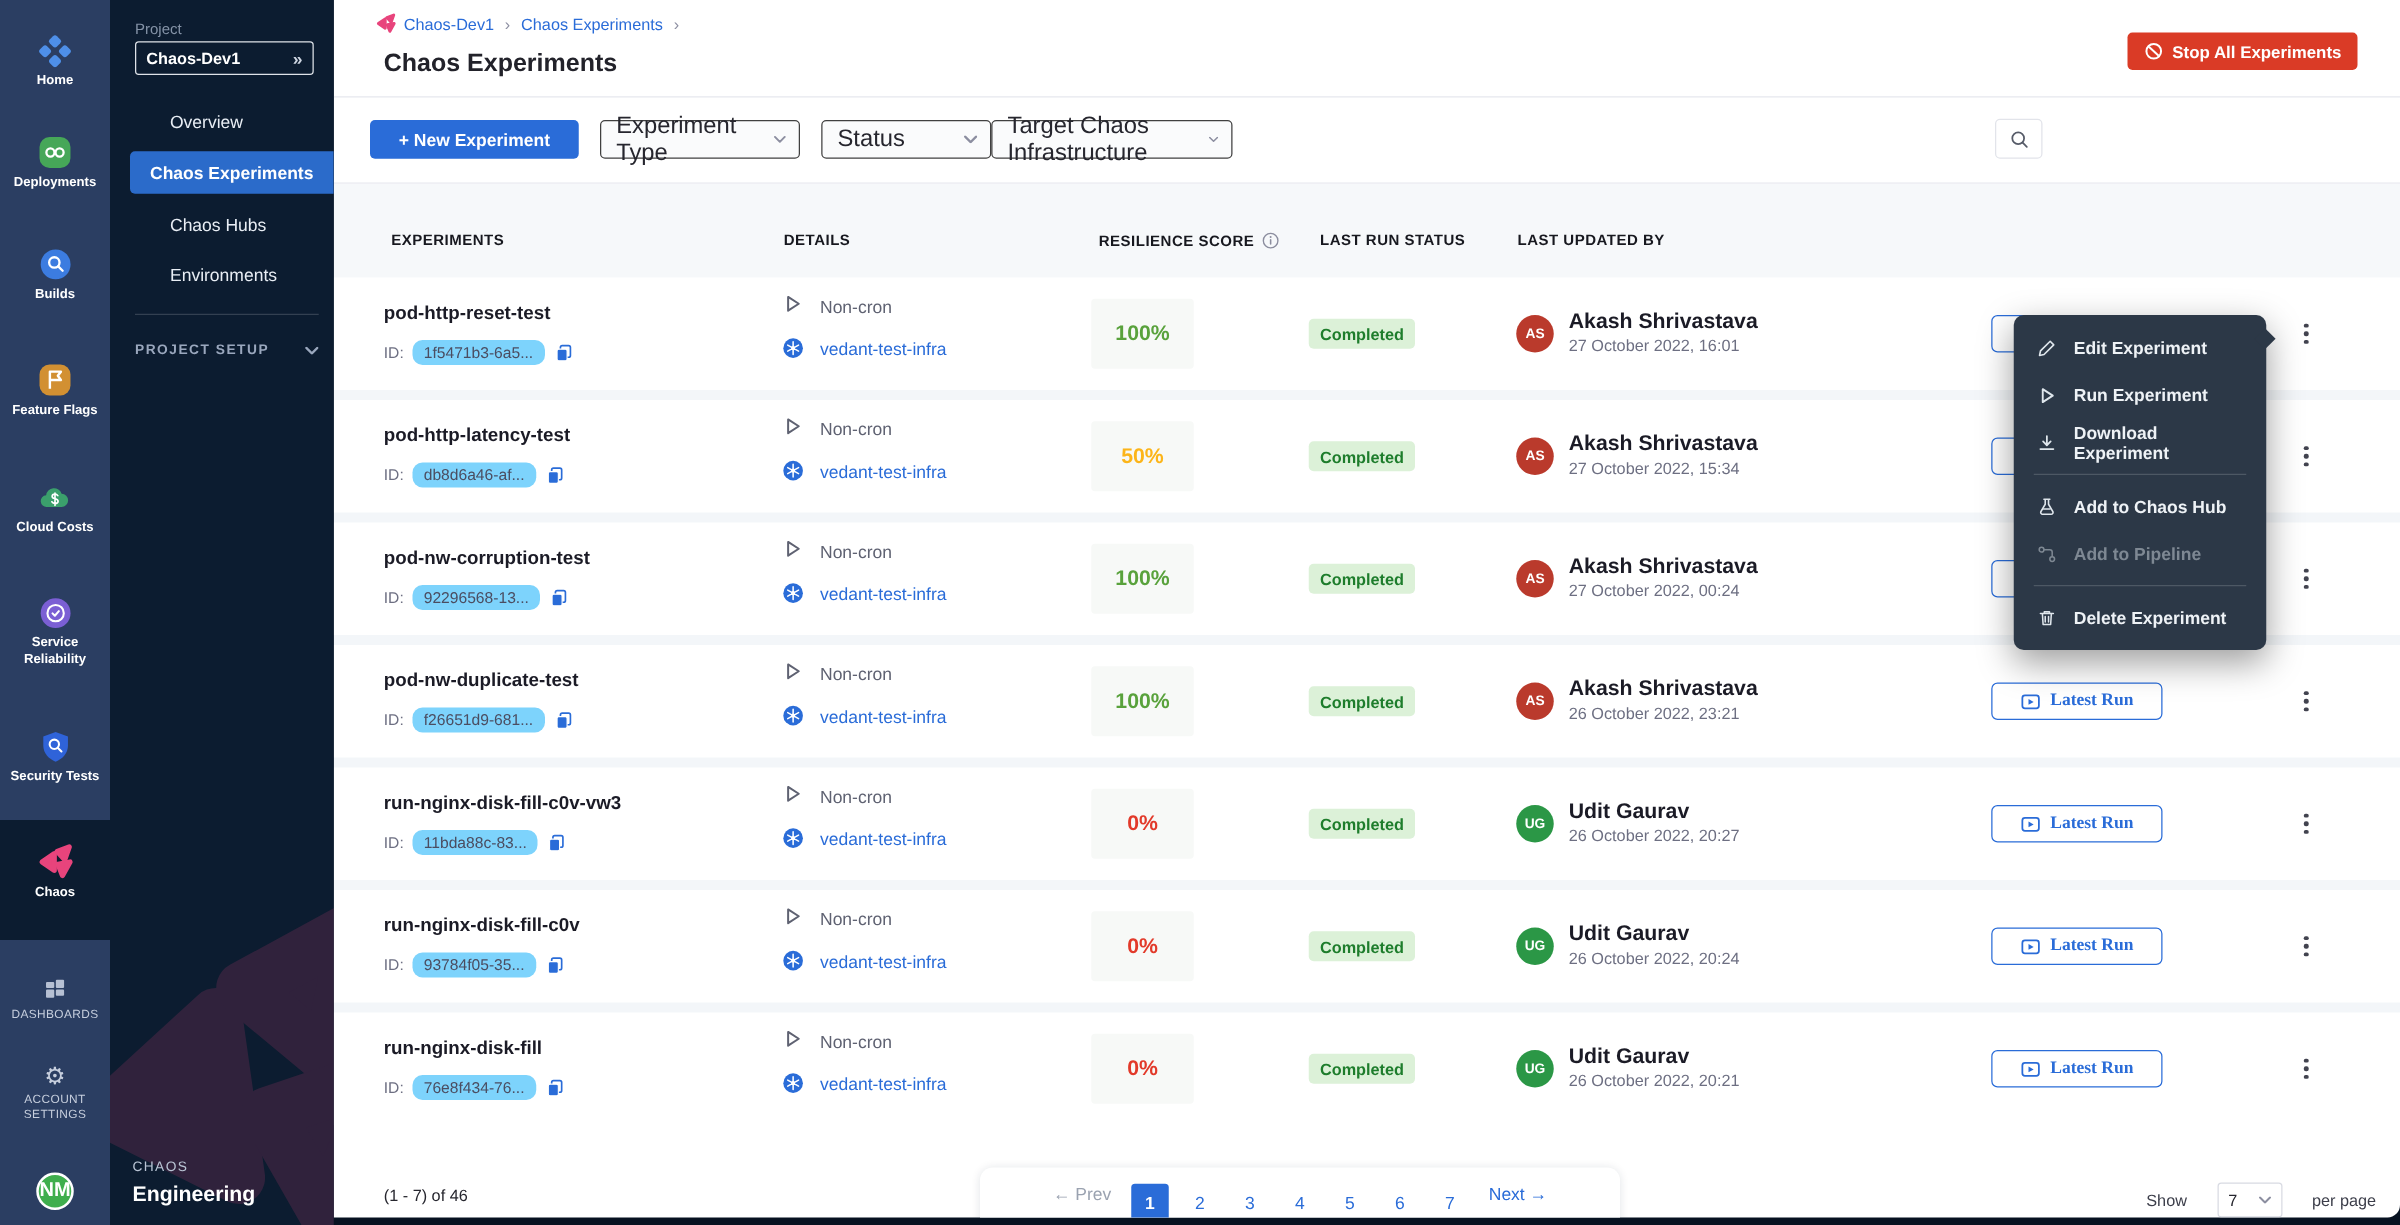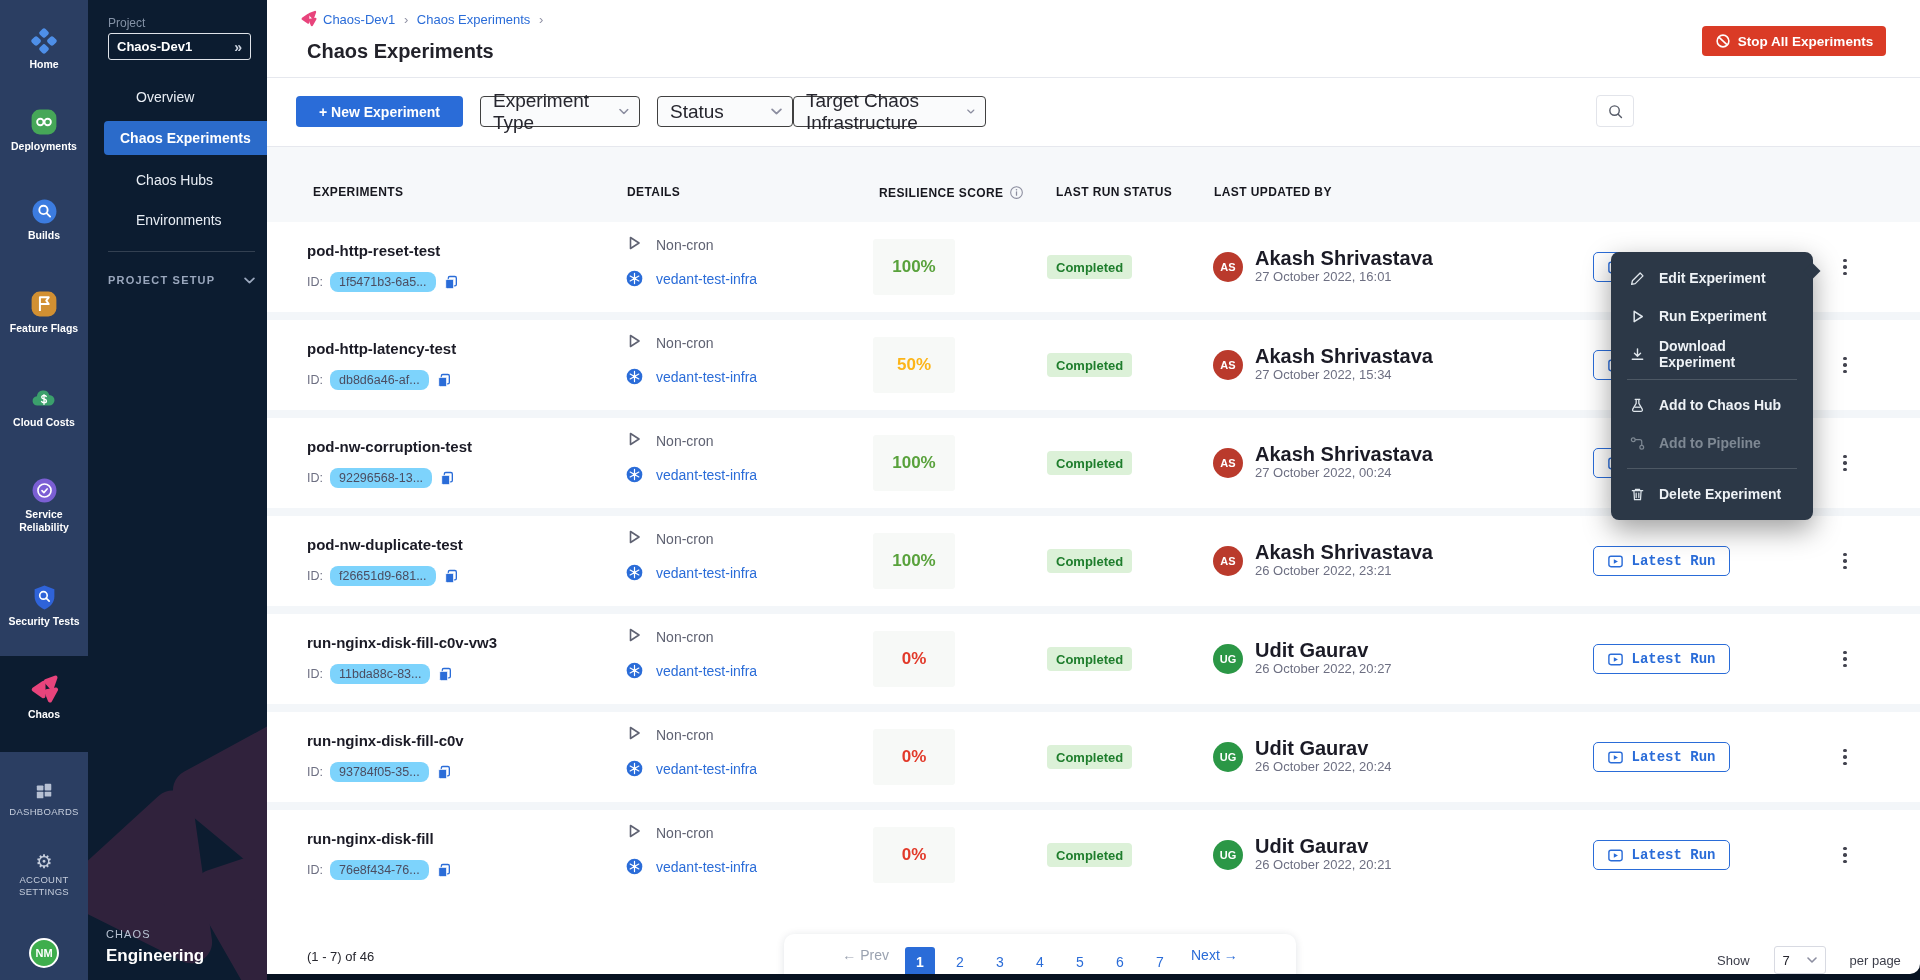--- a/index.html
+++ b/index.html
@@ -13,21 +13,21 @@
 
   
   .rail{position:absolute;left:0;top:0;width:88px;height:980px;background:var(--rail);z-index:5}
   .rail-item{position:absolute;width:88px;text-align:center;color:#fff}
   .rail-item .ric{display:block;margin:0 auto 4px}
   .rail-item .rlab{font-size:10.5px;font-weight:bold;line-height:1.25;display:block;padding:0 4px}
   .rail-item.dim .rlab{color:#c6cedd;font-weight:normal;font-size:9.5px;letter-spacing:.3px}
   .rail-sel{position:absolute;left:0;top:656px;width:88px;height:96px;background:var(--panel)}
   .gear-glyph{font-size:19px;color:#c6cedd;line-height:1;display:block;margin-bottom:3px}
   .nm-av{width:30px;height:30px;border-radius:50%;background:#3fae4d;border:2px solid #fff;color:#fff;
-    font-size:11px;font-weight:bold;display:flex;align-items:center;justify-content:center;margin:0 auto}
+    font-size:16px;font-weight:bold;display:flex;align-items:center;justify-content:center;margin:0 auto}
 
   
   .panel{position:absolute;left:88px;top:0;width:179px;height:980px;background:var(--panel);z-index:4;overflow:hidden}
   .proj-label{position:absolute;left:20px;top:16px;font-size:12px;color:#8492a6}
   .proj-box{position:absolute;left:20px;top:33px;width:143px;height:27px;border:1px solid #dfe3e9;border-radius:3px;
     color:#fff;font-size:13px;font-weight:bold;display:flex;align-items:center;padding:0 8px;background:transparent}
   .proj-box .dbl{margin-left:auto;color:#cfd6e2;font-size:14px;font-weight:bold}
   .pnav{position:absolute;left:0;width:179px;height:34px;display:flex;align-items:center;padding-left:48px;
     color:#e9eef5;font-size:14px;cursor:pointer}
   .pnav.sel{left:16px;width:163px;background:#2b6bca;border-radius:4px 0 0 4px;padding-left:16px;color:#fff;font-weight:bold}
@@ -78,25 +78,25 @@
   .k8s{position:absolute;left:359px;top:48px;color:var(--accent)}
   .infra{position:absolute;left:389px;top:49px;font-size:14px;color:var(--accent);text-decoration:none;cursor:pointer}
   .score{position:absolute;left:606px;top:17px;width:82px;height:56px;background:#f7f9f7;border-radius:3px;
     display:flex;align-items:center;justify-content:center;font-size:17px;font-weight:bold}
   .score.green{color:var(--green)} .score.yellow{color:var(--yellow)} .score.red{color:var(--score-red)}
   .badge{position:absolute;left:780px;top:33px;height:24px;background:var(--badge-bg);color:var(--badge-text);
     border-radius:4px;font-size:13px;font-weight:bold;display:flex;align-items:center;padding:0 9px}
   .avatar{position:absolute;left:946px;top:30px;width:30px;height:30px;border-radius:50%;color:#fff;
     font-size:11px;font-weight:bold;display:flex;align-items:center;justify-content:center}
   .avatar.as{background:#ba3a2c}.avatar.ug{background:#2b9746}
-  .uname{position:absolute;left:988px;top:25px;font-size:20px;font-weight:bold;color:var(--ink)}
+  .uname{position:absolute;left:988px;top:25px;font-size:17px;font-weight:bold;color:var(--ink)}
   .udate{position:absolute;left:988px;top:47px;font-size:13px;color:var(--muted)}
   .run-btn{position:absolute;left:1326px;top:30px;width:137px;height:30px;border:1px solid var(--accent);border-radius:5px;
     background:#fff;color:var(--accent);font-size:14px;font-weight:bold;display:flex;align-items:center;
-    justify-content:center;gap:7px;font-family:Liberation Mono, monospace;cursor:pointer}
+    justify-content:center;gap:7px;font-family:Liberation Serif, serif;cursor:pointer}
   .kebab{position:absolute;left:1568px;top:31px;width:20px;height:28px;display:flex;flex-direction:column;
     align-items:center;justify-content:center;gap:3px;cursor:pointer}
   .kebab i{width:3.5px;height:3.5px;border-radius:50%;background:#42434f;display:block}
 
   
   .menu{position:absolute;left:1344px;top:252px;width:202px;background:var(--menu);border-radius:8px;z-index:20;
     box-shadow:0 10px 28px rgba(0,0,0,.38);padding:7px 0}
   .menu .beak{position:absolute;right:-5px;top:13px;width:12px;height:12px;background:var(--menu);transform:rotate(45deg)}
   .mitem{height:38px;display:flex;align-items:center;gap:13px;padding:0 18px;color:#eef2f6;font-size:14px;
     font-weight:bold;cursor:pointer;position:relative;z-index:1}

